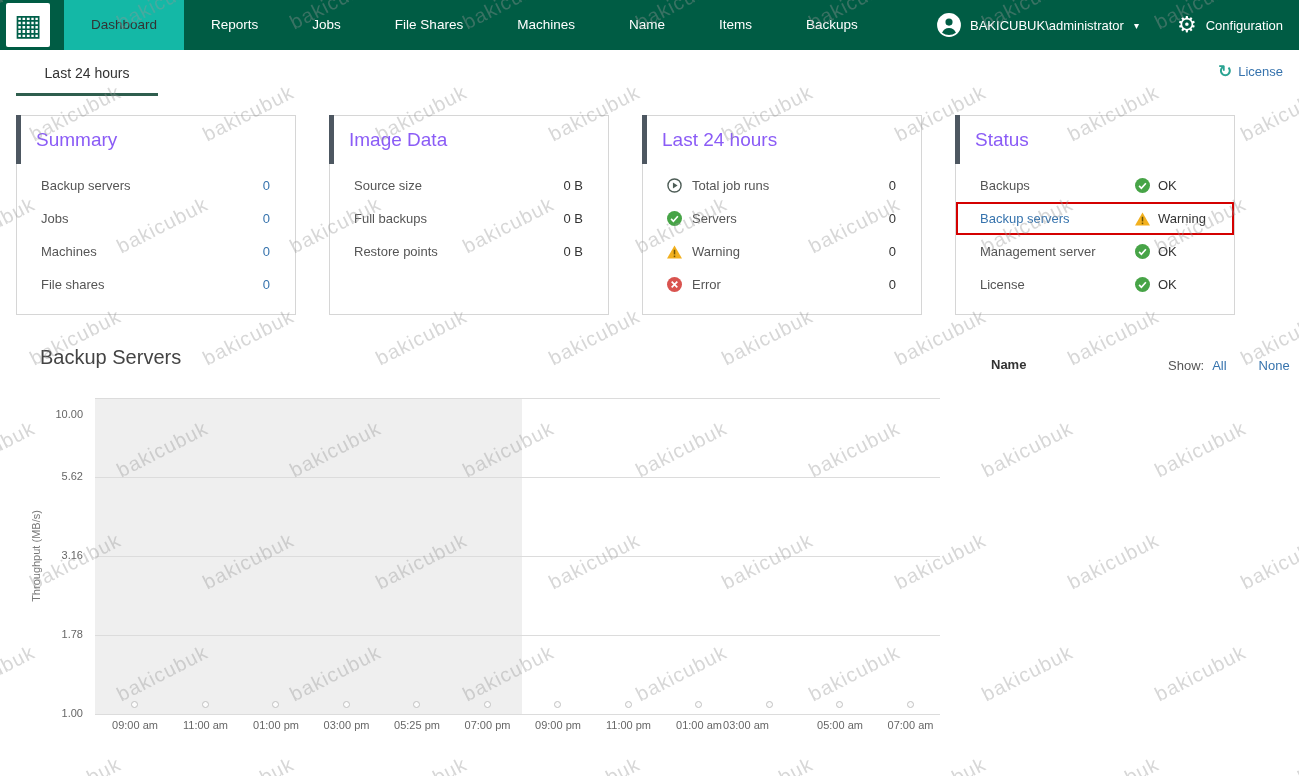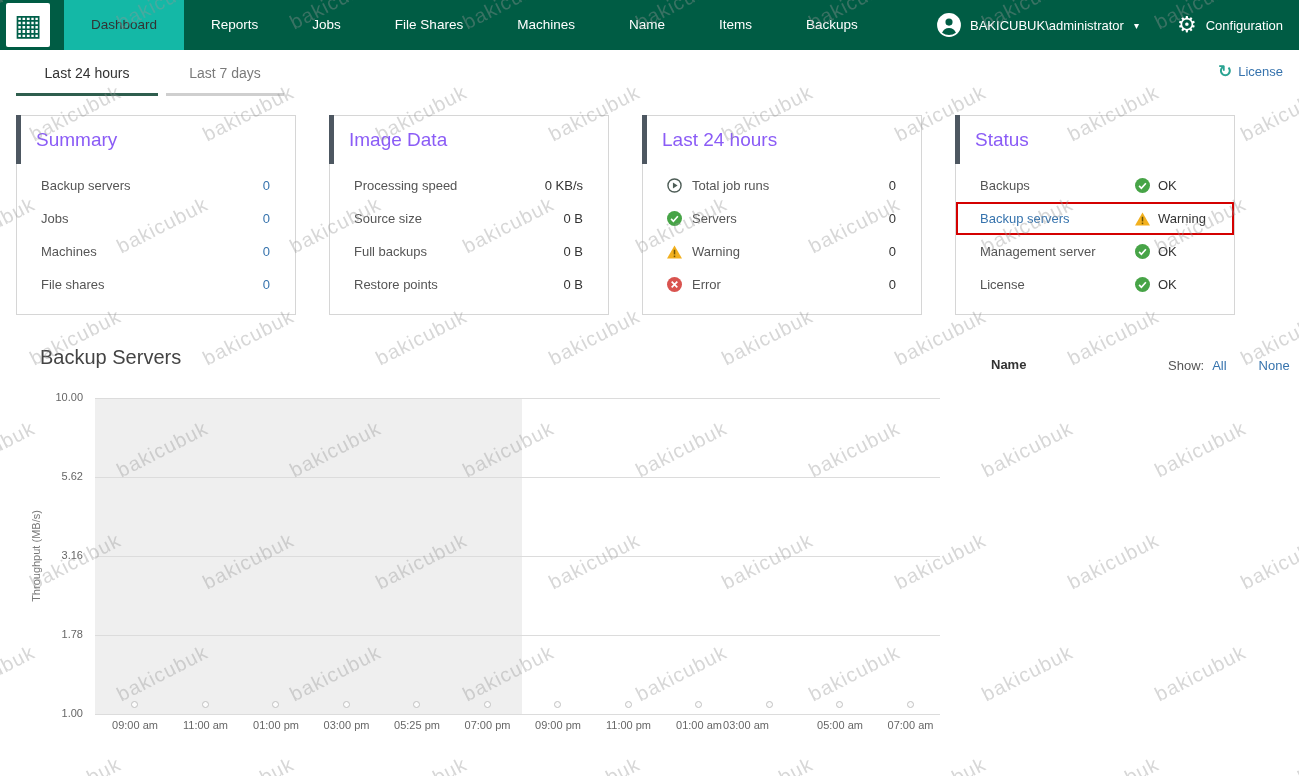--- a/index.html
+++ b/index.html
@@ -105,21 +105,20 @@
       </div>
       <div class="config">
         <span class="gear">⚙</span>
         <span>Configuration</span>
       </div>
     </div>
   </header>
 
   <div class="subnav">
     <span class="subtab active">Last 24 hours</span>
-    <span class="subtab inactive">Last 7 days</span>
     <span class="refresh">
       <span class="ricon">↻</span>
       <span>License</span>
     </span>
   </div>
 
   <div class="cards">
 
     <div class="card">
       <div class="card-title">Summary</div>
@@ -139,24 +138,20 @@
         <div class="row">
           <span class="label">File shares</span>
           <span class="value">0</span>
         </div>
       </div>
     </div>
 
     <div class="card">
       <div class="card-title">Image Data</div>
       <div class="card-rows">
-        <div class="row">
-          <span class="label">Processing speed</span>
-          <span class="value dark">0 KB/s</span>
-        </div>
         <div class="row">
           <span class="label">Source size</span>
           <span class="value dark">0 B</span>
         </div>
         <div class="row">
           <span class="label">Full backups</span>
           <span class="value dark">0 B</span>
         </div>
         <div class="row">
           <span class="label">Restore points</span>
@@ -274,21 +269,21 @@
   <div class="show-block">
     <span class="slabel">Show:</span>
     <span class="slink">All</span>
     <span class="slink none">None</span>
   </div>
 
   <div class="chart">
     <div class="y-axis-label">Throughput (MB/s)</div>
   <div class="chart-shade" style="left: 95px; top: 16px; width: 427px; height: 316px;"></div>
       <div class="gridline" style="left: 95px; top: 16px; width: 845px;"></div>
-      <div class="ytick" style="top: 9px;">10.00</div>
+      <div class="ytick" style="top: 26px;">10.00</div>
       <div class="gridline" style="left: 95px; top: 95px; width: 845px;"></div>
       <div class="ytick" style="top: 88px;">5.62</div>
       <div class="gridline" style="left: 95px; top: 174px; width: 845px;"></div>
       <div class="ytick" style="top: 167px;">3.16</div>
       <div class="gridline" style="left: 95px; top: 253px; width: 845px;"></div>
       <div class="ytick" style="top: 246px;">1.78</div>
       <div class="gridline" style="left: 95px; top: 332px; width: 845px;"></div>
       <div class="ytick" style="top: 325px;">1.00</div>
       <div class="marker" style="left: 131px; top: 319px;"></div>
       <div class="xtick" style="left: 100px; top: 337px;">09:00 am</div>

